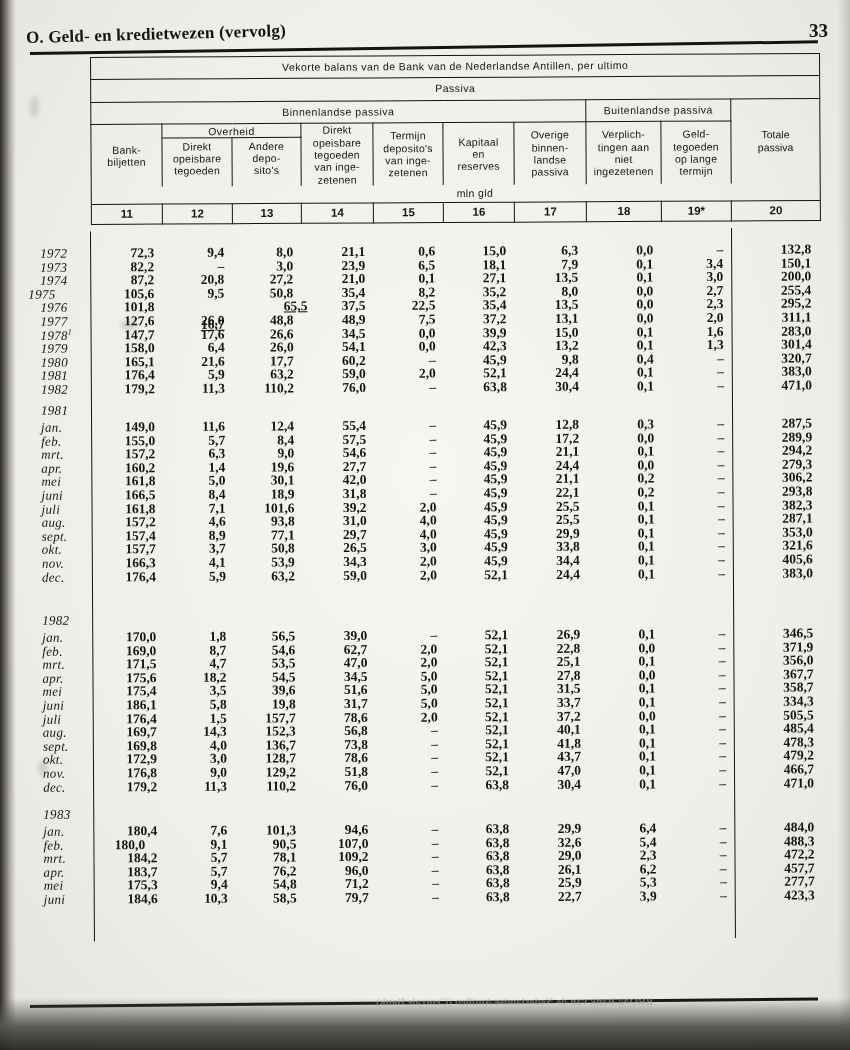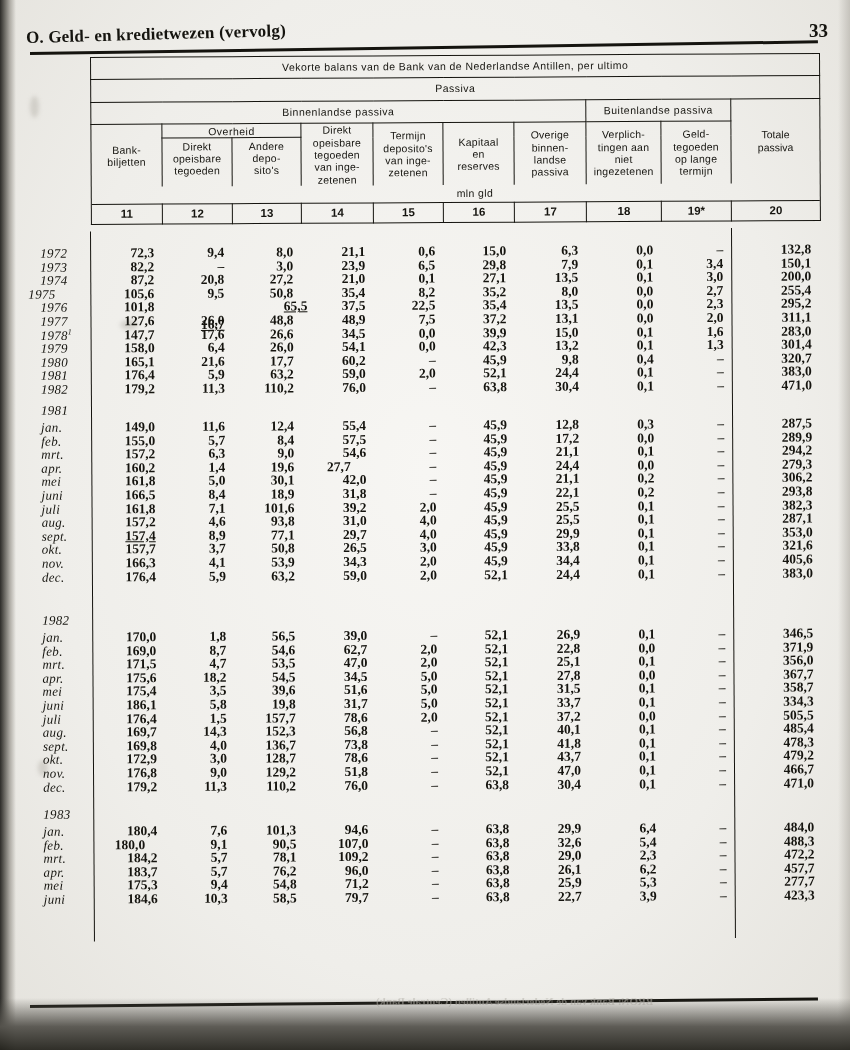--- a/index.html
+++ b/index.html
@@ -334,21 +334,21 @@
       <div class="cellnum" style="left: 523px; width: 55px; top: 14px;">6,3</div>
       <div class="cellnum" style="left: 598px; width: 55px; top: 14px;">0,0</div>
       <div class="cellnum" style="left: 668px; width: 55px; top: 14px;">–</div>
       <div class="cellnum" style="left: 756px; width: 55px; top: 14px;">132,8</div>
       <div class="row-label" style="left: 40px; top: 27.6px;">1973</div>
       <div class="cellnum" style="left: 99px; width: 55px; top: 27.6px;">82,2</div>
       <div class="cellnum" style="left: 169px; width: 55px; top: 27.6px;">–</div>
       <div class="cellnum" style="left: 238px; width: 55px; top: 27.6px;">3,0</div>
       <div class="cellnum" style="left: 310px; width: 55px; top: 27.6px;">23,9</div>
       <div class="cellnum" style="left: 380px; width: 55px; top: 27.6px;">6,5</div>
-      <div class="cellnum" style="left: 451px; width: 55px; top: 27.6px;">29,8</div>
+      <div class="cellnum" style="left: 451px; width: 55px; top: 27.6px;">18,1</div>
       <div class="cellnum" style="left: 523px; width: 55px; top: 27.6px;">7,9</div>
       <div class="cellnum" style="left: 598px; width: 55px; top: 27.6px;">0,1</div>
       <div class="cellnum" style="left: 668px; width: 55px; top: 27.6px;">3,4</div>
       <div class="cellnum" style="left: 756px; width: 55px; top: 27.6px;">150,1</div>
       <div class="row-label" style="left: 40px; top: 41.2px;">1974</div>
       <div class="cellnum" style="left: 99px; width: 55px; top: 41.2px;">87,2</div>
       <div class="cellnum" style="left: 169px; width: 55px; top: 41.2px;">20,8</div>
       <div class="cellnum" style="left: 238px; width: 55px; top: 41.2px;">27,2</div>
       <div class="cellnum" style="left: 310px; width: 55px; top: 41.2px;">21,0</div>
       <div class="cellnum" style="left: 380px; width: 55px; top: 41.2px;">0,1</div>
@@ -476,21 +476,21 @@
       <div class="cellnum" style="left: 380px; width: 55px; top: 215.2px;">–</div>
       <div class="cellnum" style="left: 451px; width: 55px; top: 215.2px;">45,9</div>
       <div class="cellnum" style="left: 523px; width: 55px; top: 215.2px;">21,1</div>
       <div class="cellnum" style="left: 598px; width: 55px; top: 215.2px;">0,1</div>
       <div class="cellnum" style="left: 668px; width: 55px; top: 215.2px;">–</div>
       <div class="cellnum" style="left: 756px; width: 55px; top: 215.2px;">294,2</div>
       <div class="row-label" style="left: 40px; top: 228.8px;">apr.</div>
       <div class="cellnum" style="left: 99px; width: 55px; top: 228.8px;">160,2</div>
       <div class="cellnum" style="left: 169px; width: 55px; top: 228.8px;">1,4</div>
       <div class="cellnum" style="left: 238px; width: 55px; top: 228.8px;">19,6</div>
-      <div class="cellnum" style="left: 310px; width: 55px; top: 228.8px; text-align: center;">27,7</div>
+      <div class="cellnum" style="left: 310px; width: 55px; top: 228.8px;">27,7</div>
       <div class="cellnum" style="left: 380px; width: 55px; top: 228.8px;">–</div>
       <div class="cellnum" style="left: 451px; width: 55px; top: 228.8px;">45,9</div>
       <div class="cellnum" style="left: 523px; width: 55px; top: 228.8px;">24,4</div>
       <div class="cellnum" style="left: 598px; width: 55px; top: 228.8px;">0,0</div>
       <div class="cellnum" style="left: 668px; width: 55px; top: 228.8px;">–</div>
       <div class="cellnum" style="left: 756px; width: 55px; top: 228.8px;">279,3</div>
       <div class="row-label" style="left: 40px; top: 242.4px;">mei</div>
       <div class="cellnum" style="left: 99px; width: 55px; top: 242.4px;">161,8</div>
       <div class="cellnum" style="left: 169px; width: 55px; top: 242.4px;">5,0</div>
       <div class="cellnum" style="left: 238px; width: 55px; top: 242.4px;">30,1</div>
@@ -528,21 +528,21 @@
       <div class="cellnum" style="left: 169px; width: 55px; top: 283.2px;">4,6</div>
       <div class="cellnum" style="left: 238px; width: 55px; top: 283.2px;">93,8</div>
       <div class="cellnum" style="left: 310px; width: 55px; top: 283.2px;">31,0</div>
       <div class="cellnum" style="left: 380px; width: 55px; top: 283.2px;">4,0</div>
       <div class="cellnum" style="left: 451px; width: 55px; top: 283.2px;">45,9</div>
       <div class="cellnum" style="left: 523px; width: 55px; top: 283.2px;">25,5</div>
       <div class="cellnum" style="left: 598px; width: 55px; top: 283.2px;">0,1</div>
       <div class="cellnum" style="left: 668px; width: 55px; top: 283.2px;">–</div>
       <div class="cellnum" style="left: 756px; width: 55px; top: 283.2px;">287,1</div>
       <div class="row-label" style="left: 40px; top: 296.8px;">sept.</div>
-      <div class="cellnum" style="left: 99px; width: 55px; top: 296.8px; text-decoration: underline;">157,4</div>
+      <div class="cellnum" style="left: 99px; width: 55px; top: 296.8px;">157,4</div>
       <div class="cellnum" style="left: 169px; width: 55px; top: 296.8px;">8,9</div>
       <div class="cellnum" style="left: 238px; width: 55px; top: 296.8px;">77,1</div>
       <div class="cellnum" style="left: 310px; width: 55px; top: 296.8px;">29,7</div>
       <div class="cellnum" style="left: 380px; width: 55px; top: 296.8px;">4,0</div>
       <div class="cellnum" style="left: 451px; width: 55px; top: 296.8px;">45,9</div>
       <div class="cellnum" style="left: 523px; width: 55px; top: 296.8px;">29,9</div>
       <div class="cellnum" style="left: 598px; width: 55px; top: 296.8px;">0,1</div>
       <div class="cellnum" style="left: 668px; width: 55px; top: 296.8px;">–</div>
       <div class="cellnum" style="left: 756px; width: 55px; top: 296.8px;">353,0</div>
       <div class="row-label" style="left: 40px; top: 310.4px;">okt.</div>

